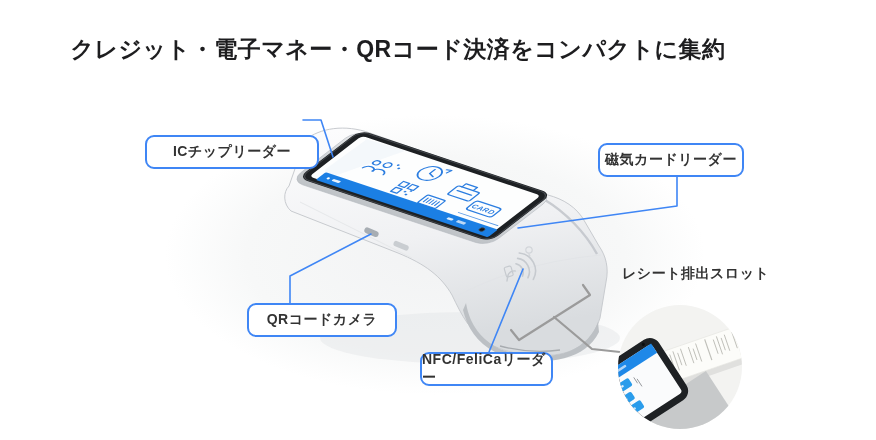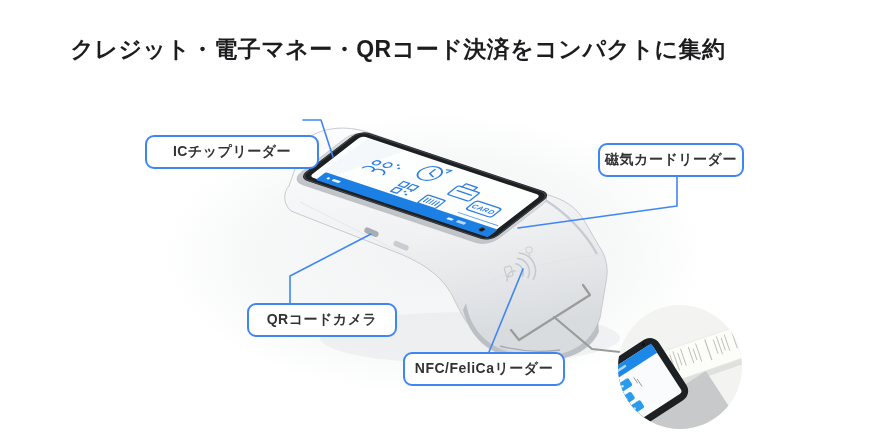--- a/index.html
+++ b/index.html
@@ -15,21 +15,21 @@
   .callout{
     position:absolute;box-sizing:border-box;height:34px;
     background:#ffffff;border:2px solid #3f86f5;border-radius:9px;
     display:flex;align-items:center;justify-content:center;
     font-size:14px;font-weight:700;color:#333333;letter-spacing:0.5px;
     z-index:3;
   }
   .callout-ic{left:145px;top:103px;width:174px;margin-top:32px;}
   .callout-mag{left:598px;top:143px;width:146px;}
   .callout-qr{left:212px;top:303px;width:150px;margin-left:35px;}
-  .callout-nfc{left:403px;top:352px;width:162px;}
+  .callout-nfc{left:420px;top:352px;width:133px;}
   .slot-label{
     position:absolute;left:622px;top:265px;z-index:3;
     font-size:14px;font-weight:700;color:#333333;letter-spacing:0.5px;
   }
 </style>
 </head>
 <body>
 
 <div class="stage">
 
@@ -211,14 +211,15 @@
   </div>
   <div class="callout callout-mag">
     <span>磁気カードリーダー</span>
   </div>
   <div class="callout callout-qr">
     <span>QRコードカメラ</span>
   </div>
   <div class="callout callout-nfc">
     <span>NFC/FeliCaリーダー</span>
   </div>
+  <div class="slot-label">レシート排出スロット</div>
 
 </div>
 
 </body></html>

